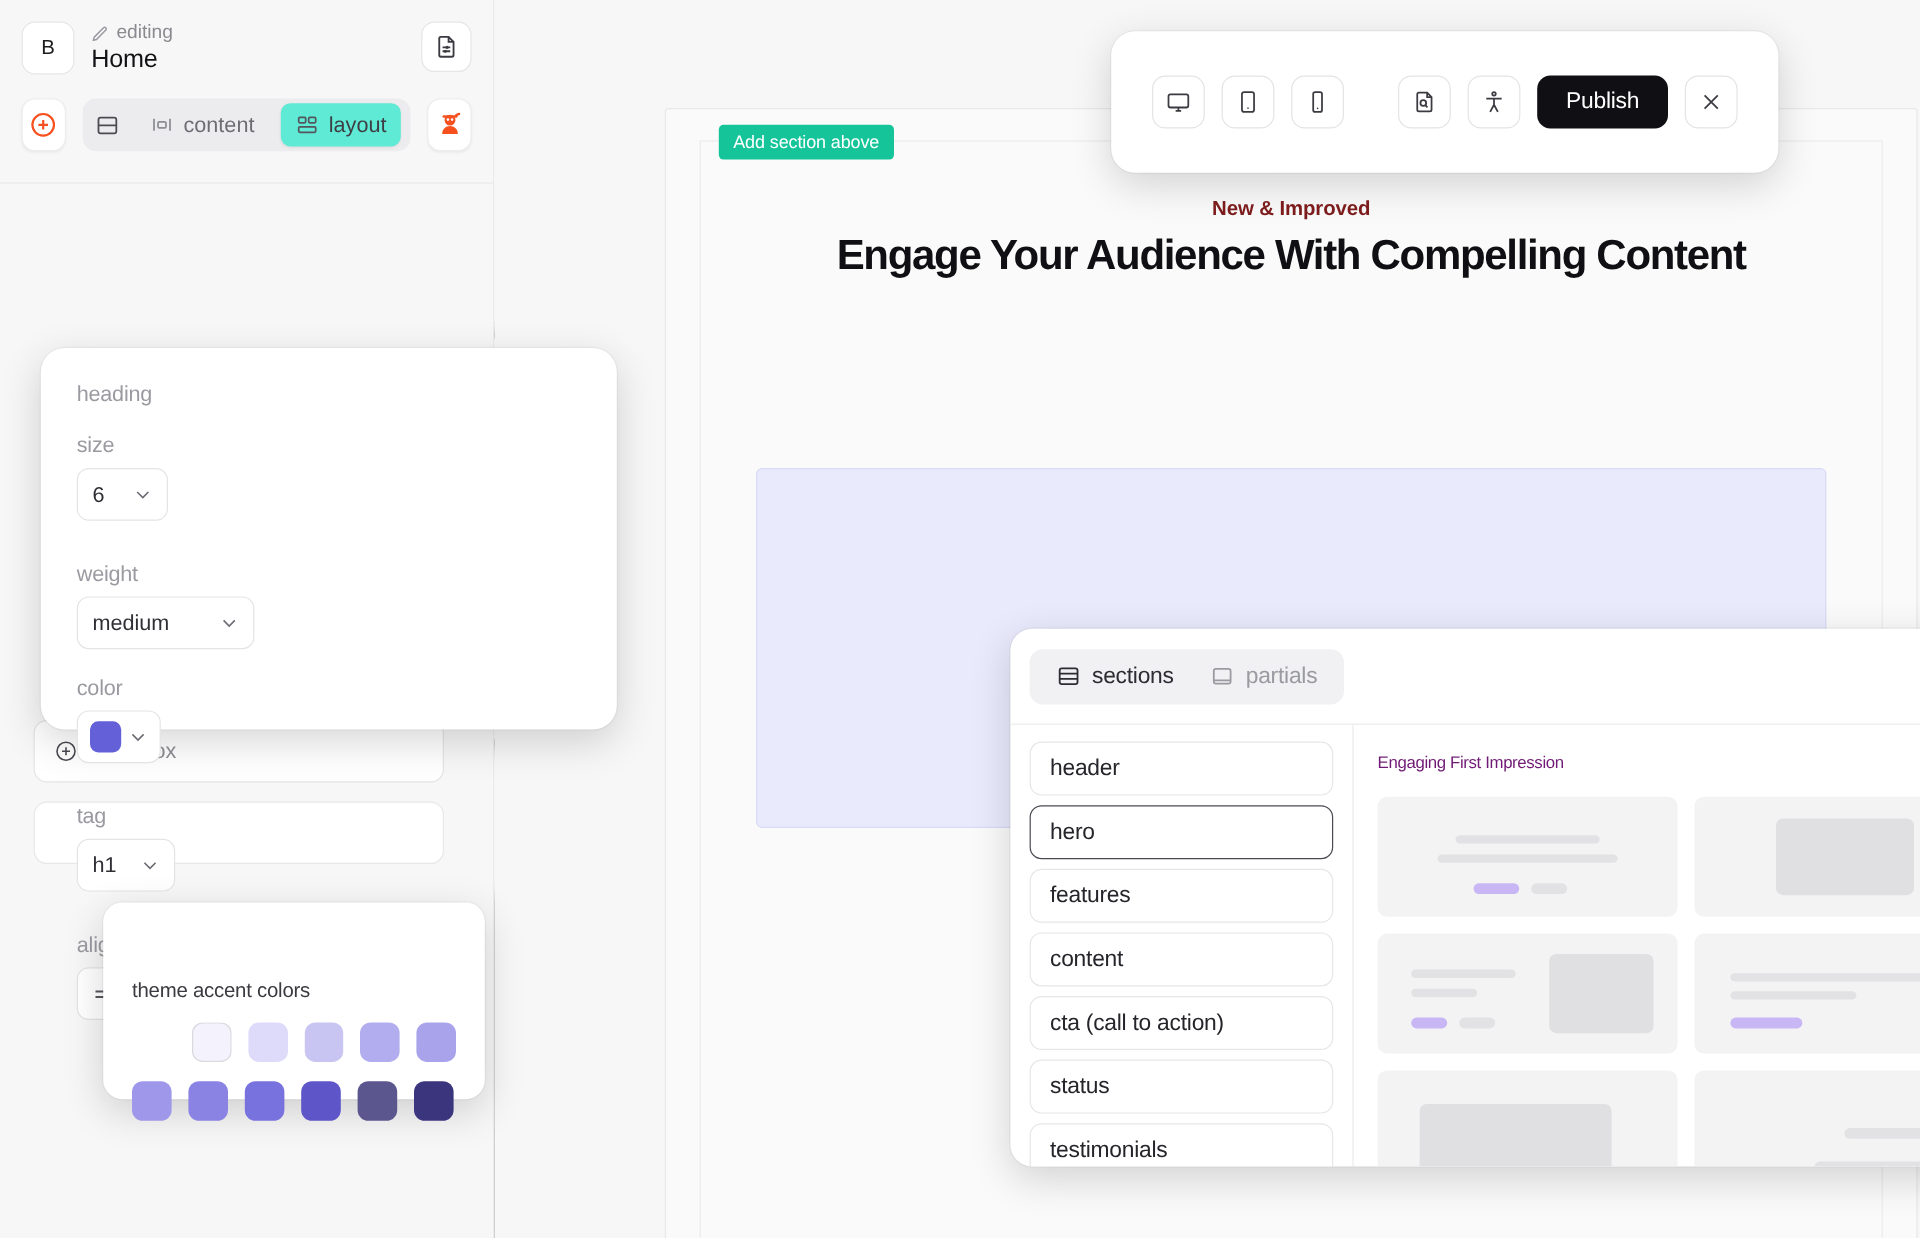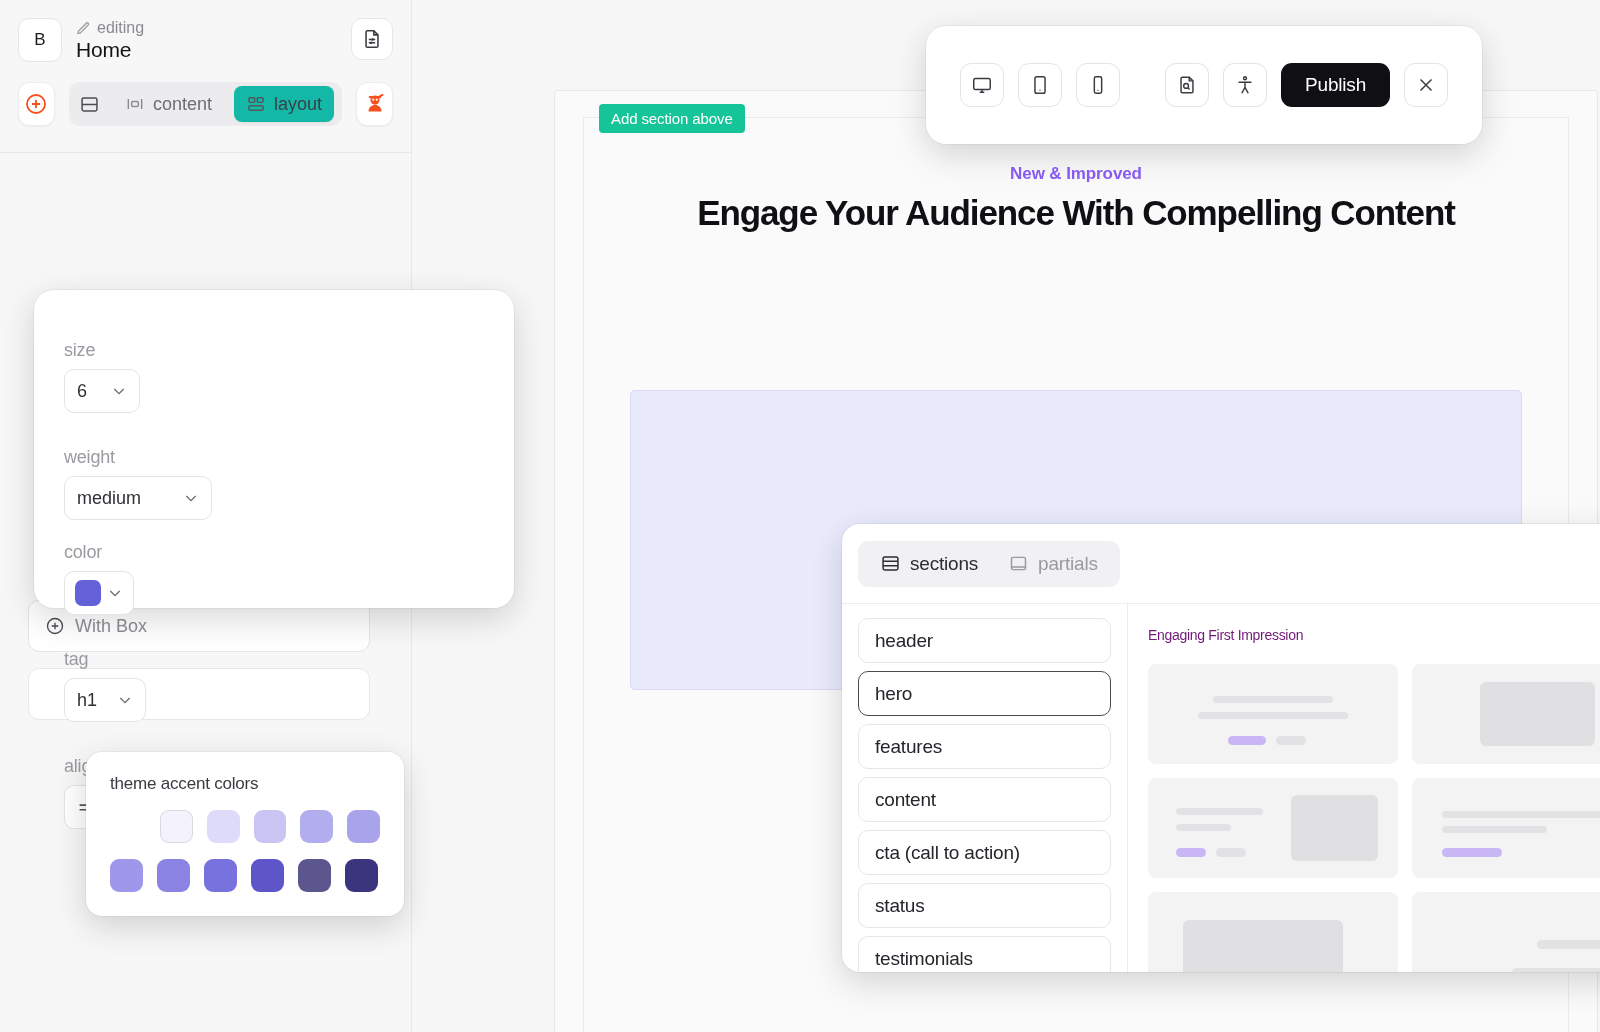--- a/index.html
+++ b/index.html
@@ -75,21 +75,21 @@
   .seg {
     flex: 1; height: 44px; border-radius: 11px; background: #ececee;
     display: flex; align-items: center; gap: 10px; padding: 4px 8px;
   }
   .seg-icon { display: flex; align-items: center; justify-content: center; width: 26px; }
   .seg-item {
     display: flex; align-items: center; gap: 8px;
     padding: 0 12px; height: 36px; border-radius: 8px;
     font-size: 18px; color: #6d6d74;
   }
-  .seg-item.active { background: #14b8a6; color: #3e3e44; box-shadow: 0 1px 2px rgba(0,0,0,.06); }
+  .seg-item.active { background: #5eead4; color: #3e3e44; box-shadow: 0 1px 2px rgba(0,0,0,.06); }
   #sidebar-divider { position: absolute; left: 0; top: 152px; width: 100%; height: 1px; background: #e8e8ea; }
 
   
   #texts-box {
     position: absolute; left: 28px; top: 600px; width: 342px; height: 52px;
     border: 1px solid #e4e4e7; border-radius: 11px; background: #fff;
     display: flex; align-items: center; gap: 10px; padding: 0 16px;
     font-size: 18px; color: #8d8d94;
   }
   #ghost-box {
@@ -112,21 +112,21 @@
   #section-frame {
     position: absolute; left: 28px; top: 26px; right: 28px; bottom: 0;
     border: 1px solid #ebebed; background: #fafafa;
   }
   #add-section-badge {
     position: absolute; left: 44px; top: 13px;
     background: #16c49a; color: #fff; font-size: 15px;
     padding: 6px 12px; border-radius: 4px; letter-spacing: -.1px;
   }
   #eyebrow { position: absolute; left: 0; right: 0; top: 46px; text-align: center;
-             color: #8b5cf6; font-size: 17px; font-weight: bold; letter-spacing: -.1px; }
+             color: #7f1d1d; font-size: 17px; font-weight: bold; letter-spacing: -.1px; }
   #hero-h1 {
     position: absolute; left: 8%; right: 8%; top: 74px; text-align: center;
     color: #101014; font-size: 35px; font-weight: bold; line-height: 1.18; letter-spacing: -1.1px;
   }
   #hero-sub {
     position: absolute; left: 10%; right: 10%; top: 168px; text-align: center;
     color: #8b8b92; font-size: 18px; line-height: 1.45; letter-spacing: -.15px;
   }
   #hero-media {
     position: absolute; left: 46px; right: 46px; top: 272px; height: 300px;
@@ -178,21 +178,21 @@
   .align-btn {
     width: 44px; height: 44px; border: 1px solid #e4e4e7; border-radius: 10px; background: #fff;
     display: flex; align-items: center; justify-content: center;
   }
 
   
   #theme-panel {
     left: 86px; top: 752px; width: 318px; height: 164px;
     border-radius: 16px; padding: 22px 24px;
   }
-  #theme-title { font-size: 17px; color: #3a3a41; letter-spacing: -.2px; }
+  #theme-title { font-size: 17px; color: #3a3a41; letter-spacing: -.2px; margin-top: 42px; }
   .sw-row { display: flex; gap: 14px; margin-top: 16px; }
   .sw { width: 33px; height: 33px; border-radius: 9px; }
   #sw-row-1 { padding-left: 50px; }
 
   
   #sections-panel {
     left: 842px; top: 524px; width: 840px; height: 448px;
     border-radius: 18px; overflow: hidden;
     display: flex; flex-direction: column;
   }
@@ -380,20 +380,21 @@
     <div id="publish-btn">Publish</div>
 
     <div class="tb-btn" style="margin-right:0">
       <svg width="22" height="22" viewBox="0 0 24 24" fill="none" stroke="#3b3b42" stroke-width="1.6">
         <path d="M6 6 18 18M18 6 6 18"></path>
       </svg>
     </div>
   </div>
 
   <div class="panel" id="heading-panel">
+    <div class="field-label">heading</div>
 
     <div class="row">
       <div style="width:76px">
         <div class="field-label">size</div>
         <div class="select">
           <span>6</span>
           <svg width="16" height="16" viewBox="0 0 24 24" fill="none" stroke="#6b6b73" stroke-width="2">
               <path d="m5 9 7 7 7-7"></path>
             </svg>
         </div>

